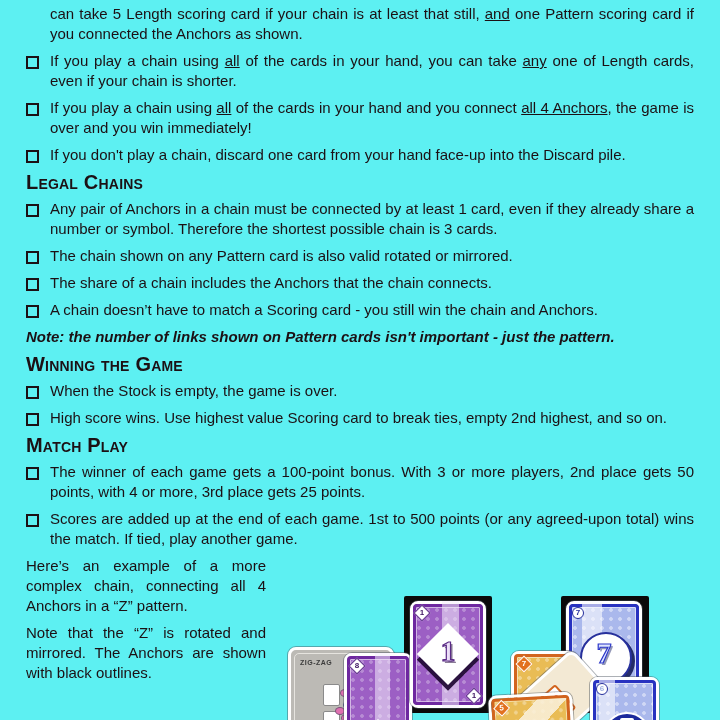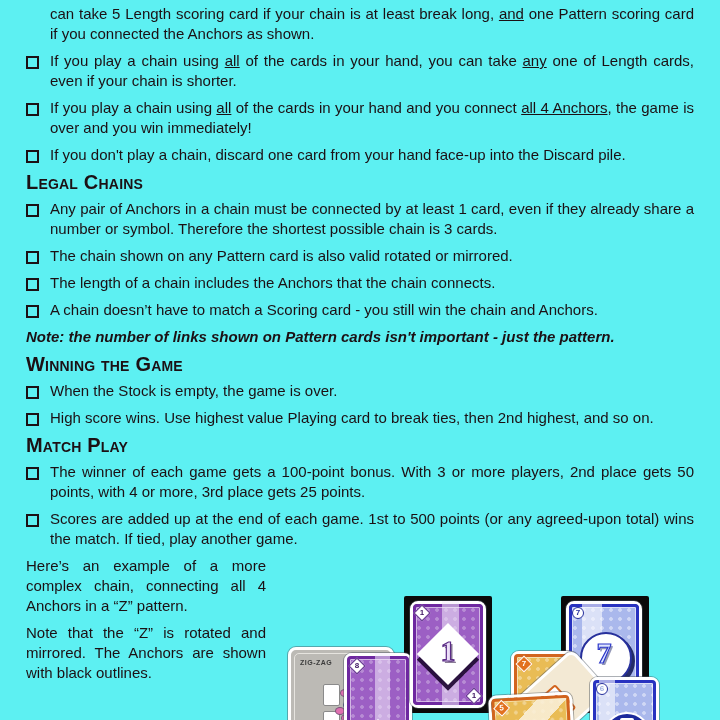--- a/index.html
+++ b/index.html
@@ -61,21 +61,21 @@
   
   .cream{background:#f3e9d4;}
   .cream .emb{position:absolute;left:50%;top:50%;width:28px;height:20px;margin:-10px 0 0 -14px;background:#ffffff;border:2px solid #d2641e;border-radius:3px;}
   .cream .emb i{position:absolute;left:4px;right:4px;height:2px;background:#d03820;border-radius:1px;}
 </style>
 </head>
 <body style="background: rgb(93, 240, 242); color: rgb(28, 16, 20);">
 
 <div class="doc">
 
-  <p class="para intro"><span>can take 5 </span><span class="b">Length</span><span> scoring card if your chain is at least break long, </span><span class="u">and</span><span> one </span><span class="b">Pattern</span><span> scoring card if you connected the Anchors as shown.</span></p>
+  <p class="para intro"><span>can take 5 </span><span class="b">Length</span><span> scoring card if your chain is at least that still, </span><span class="u">and</span><span> one </span><span class="b">Pattern</span><span> scoring card if you connected the Anchors as shown.</span></p>
 
   <div class="bullet">
     <span class="cb"></span>
     <p class="bt"><span>If you play a chain using </span><span class="u">all</span><span> of the cards in your hand, you can take </span><span class="u">any</span><span> one of Length cards, even if your chain is shorter.</span></p>
   </div>
 
   <div class="bullet">
     <span class="cb"></span>
     <p class="bt"><span>If you play a chain using </span><span class="u">all</span><span> of the cards in your hand </span><span class="b">and</span><span> you connect </span><span class="u">all 4 Anchors</span><span>, the game is over and you win immediately!</span></p>
   </div>
@@ -92,41 +92,41 @@
     <p class="bt"><span>Any pair of Anchors in a chain must be connected by at least 1 card, even if they already share a number or symbol. Therefore the shortest possible chain is 3 cards.</span></p>
   </div>
 
   <div class="bullet">
     <span class="cb"></span>
     <p class="bt"><span>The chain shown on any Pattern card is also valid rotated or mirrored.</span></p>
   </div>
 
   <div class="bullet">
     <span class="cb"></span>
-    <p class="bt"><span>The length of a chain </span><span class="b">includes</span><span> the Anchors that the chain connects.</span></p>
+    <p class="bt"><span>The share of a chain </span><span class="b">includes</span><span> the Anchors that the chain connects.</span></p>
   </div>
 
   <div class="bullet">
     <span class="cb"></span>
     <p class="bt"><span>A chain </span><span class="b">doesn’t</span><span> have to match a Scoring card - you still win the chain and Anchors.</span></p>
   </div>
 
   <p class="para it"><span>Note: the number of links shown on Pattern cards isn't important - just the pattern.</span></p>
 
   <h2 class="hdr">Winning the Game</h2>
 
   <div class="bullet">
     <span class="cb"></span>
     <p class="bt"><span>When the Stock is empty, the game is over.</span></p>
   </div>
 
 
   <div class="bullet">
     <span class="cb"></span>
-    <p class="bt"><span>High score wins. Use highest value Playing card to break ties, then 2nd highest, and so on.</span></p>
+    <p class="bt"><span>High score wins. Use highest value Scoring card to break ties, empty 2nd highest, and so on.</span></p>
   </div>
 
   <h2 class="hdr">Match Play</h2>
 
   <div class="bullet">
     <span class="cb"></span>
     <p class="bt"><span>The winner of each game gets a 100-point bonus. With 3 or more players, 2nd place gets 50 points, with 4 or more, 3rd place gets 25 points.</span></p>
   </div>
 
   <div class="bullet">

